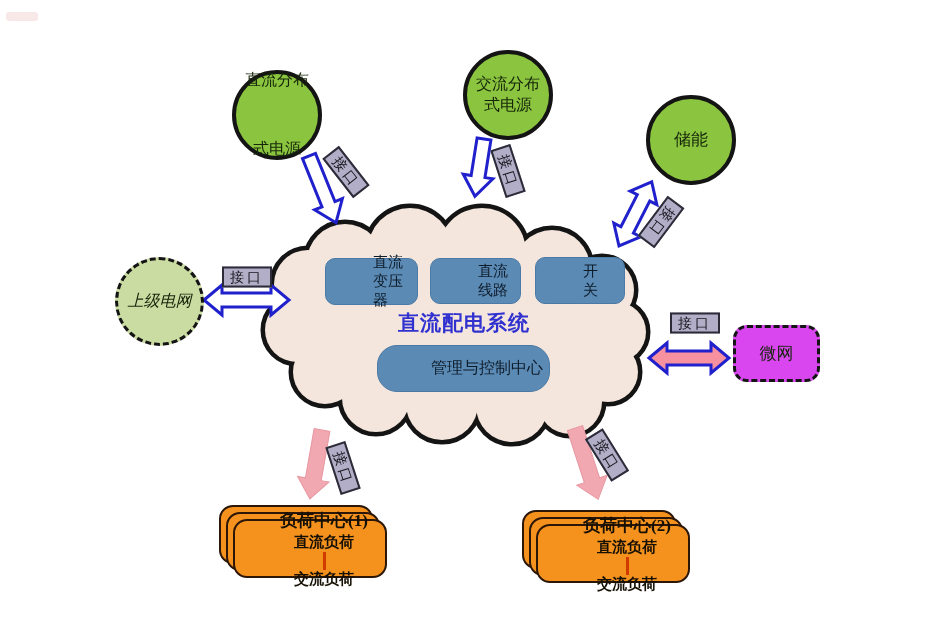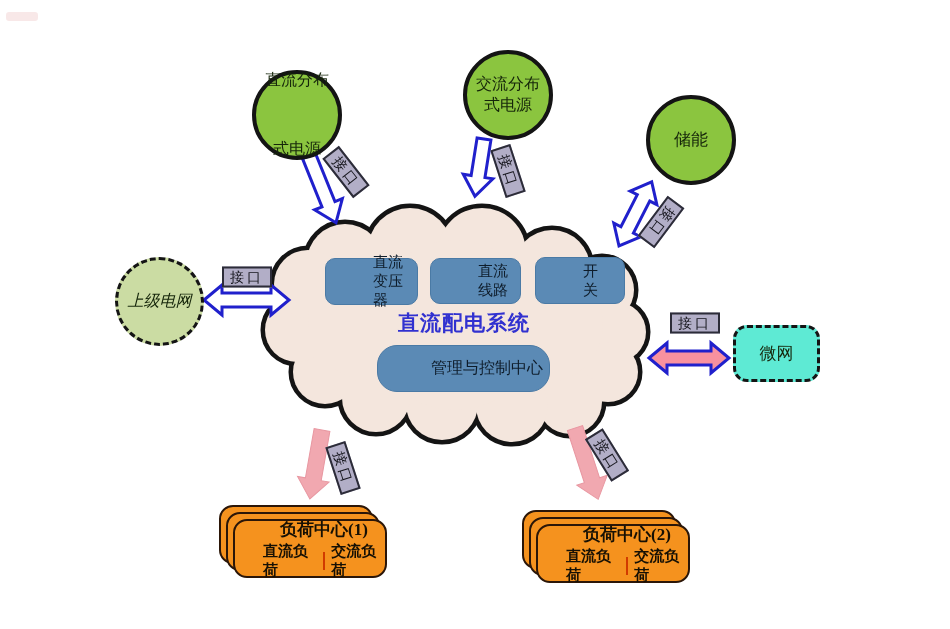--- a/index.html
+++ b/index.html
@@ -18,21 +18,21 @@
   
   .node-circle {
     position:absolute; border-radius:50%;
     background:#8bc53f; border:4px solid #141414;
     display:flex; flex-direction:column; align-items:center; justify-content:center;
     text-align:center; font-size:16px; line-height:1.3; color:#15250a;
   }
   .node-circle.dashed { background:#cbdca3; border-style:dashed; border-width:3.5px;font-style:italic; }
   .microgrid-rect {
     position:absolute; left:733px; top:325px; width:87px; height:57px;
-    background:#5eead4; border:3.5px dashed #141414; border-radius:14px;
+    background:#d946ef; border:3.5px dashed #141414; border-radius:14px;
     display:flex; align-items:center; justify-content:center;
     font-size:17px; color:#15250a;
   }
 
   
   .comp-box {
     position:absolute; background:#5b8ab5; border:1px solid #4a7aa5;
     border-radius:10px; display:flex; align-items:center; justify-content:center;
     font-size:15px; color:#0e1c2a;padding-left:47px;
   }
@@ -53,21 +53,21 @@
   .load-stack { position:absolute; width:170px; height:75px; }
   .load-layer, .load-card {
     position:absolute; width:154px; height:59px;
     background:#f5921e; border:2.5px solid #2b1608; border-radius:14px;
   }
   .load-layer.l3 { left:0; top:0; }
   .load-layer.l2 { left:7px; top:7px; }
   .load-card { left:14px; top:14px; display:flex; flex-direction:column;
     align-items:center; justify-content:center; gap:1px;padding-left:28px; }
   .load-title { font-size:17px; font-weight:bold; color:#161004; }
-  .load-row { display:flex; align-items:center; font-size:15px; font-weight:bold; color:#161004; }
+  .load-row { display:flex; align-items:center; font-size:15px; font-weight:bold; color:#161004;flex-direction:column; }
   .load-divider { width:3px; height:18px; background:#d13b00; margin:0 6px; }
 </style>
 </head>
 <body>
 
 <div class="stage">
 
   <div class="smudge"></div>
 
   <svg class="layer-svg" width="950" height="629" viewBox="0 0 950 629">
@@ -118,21 +118,21 @@
 
     <polygon transform="translate(204,300)" points="0,0 18,-15 18,-7 67,-7 67,-15 85,0 67,15 67,7 18,7 18,15" fill="#ffffff" stroke="#2020cc" stroke-width="3"></polygon>
 
     <polygon transform="translate(649,358)" points="0,0 18,-15 18,-7 62,-7 62,-15 80,0 62,15 62,7 18,7 18,15" fill="#f8919f" stroke="#2020cc" stroke-width="3"></polygon>
 
     <polygon transform="translate(322,430) rotate(10)" points="-8,0 -8,50 -16,50 0,70 16,50 8,50 8,0" fill="#f1a8b0" stroke="#e897a1" stroke-width="1"></polygon>
 
     <polygon transform="translate(575,428) rotate(-18)" points="-8,0 -8,55 -16,55 0,75 16,55 8,55 8,0" fill="#f1a8b0" stroke="#e897a1" stroke-width="1"></polygon>
   </svg>
 
-  <div class="node-circle" style="left:252px; top:70px; width:90px; height:90px;gap:48px;">
+  <div class="node-circle" style="left:232px; top:70px; width:90px; height:90px;gap:48px;">
     <span>直流分布</span>
     <span>式电源</span>
   </div>
 
   <div class="node-circle" style="left:463px; top:50px; width:90px; height:90px;">
     <span>交流分布</span>
     <span>式电源</span>
   </div>
 
   <div class="node-circle" style="left:646px; top:95px; width:90px; height:90px; font-size:17px;">

